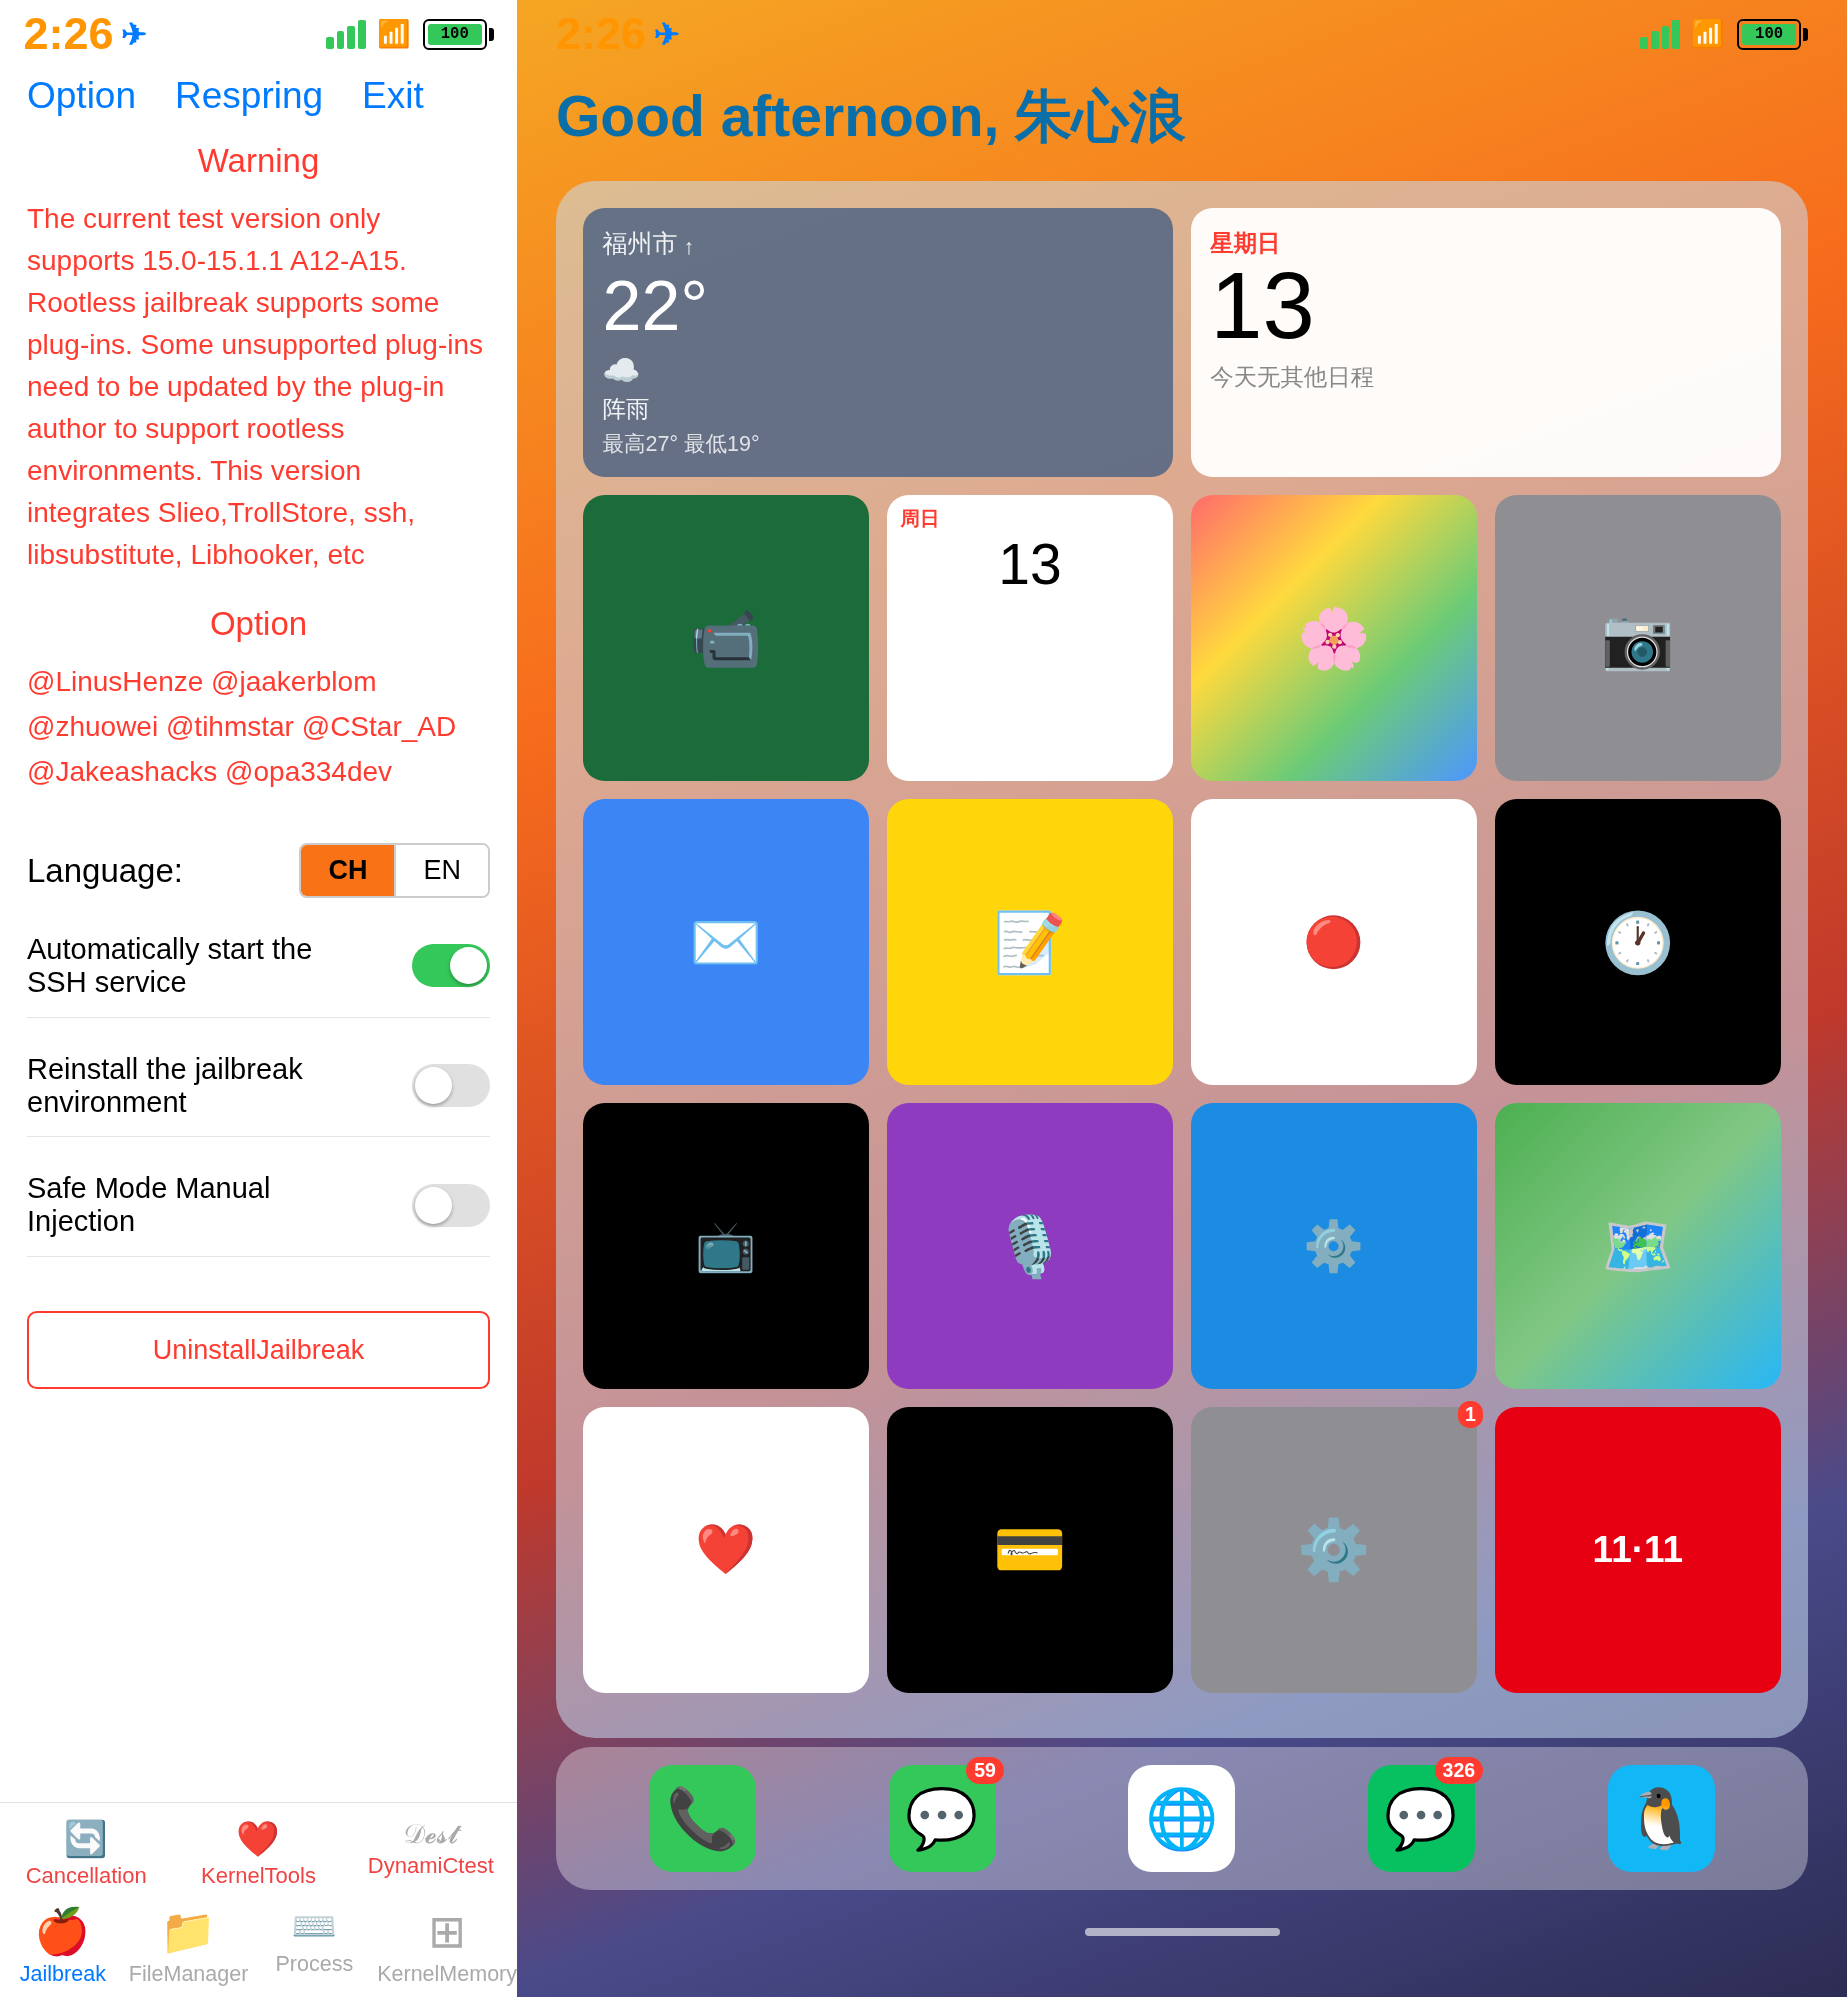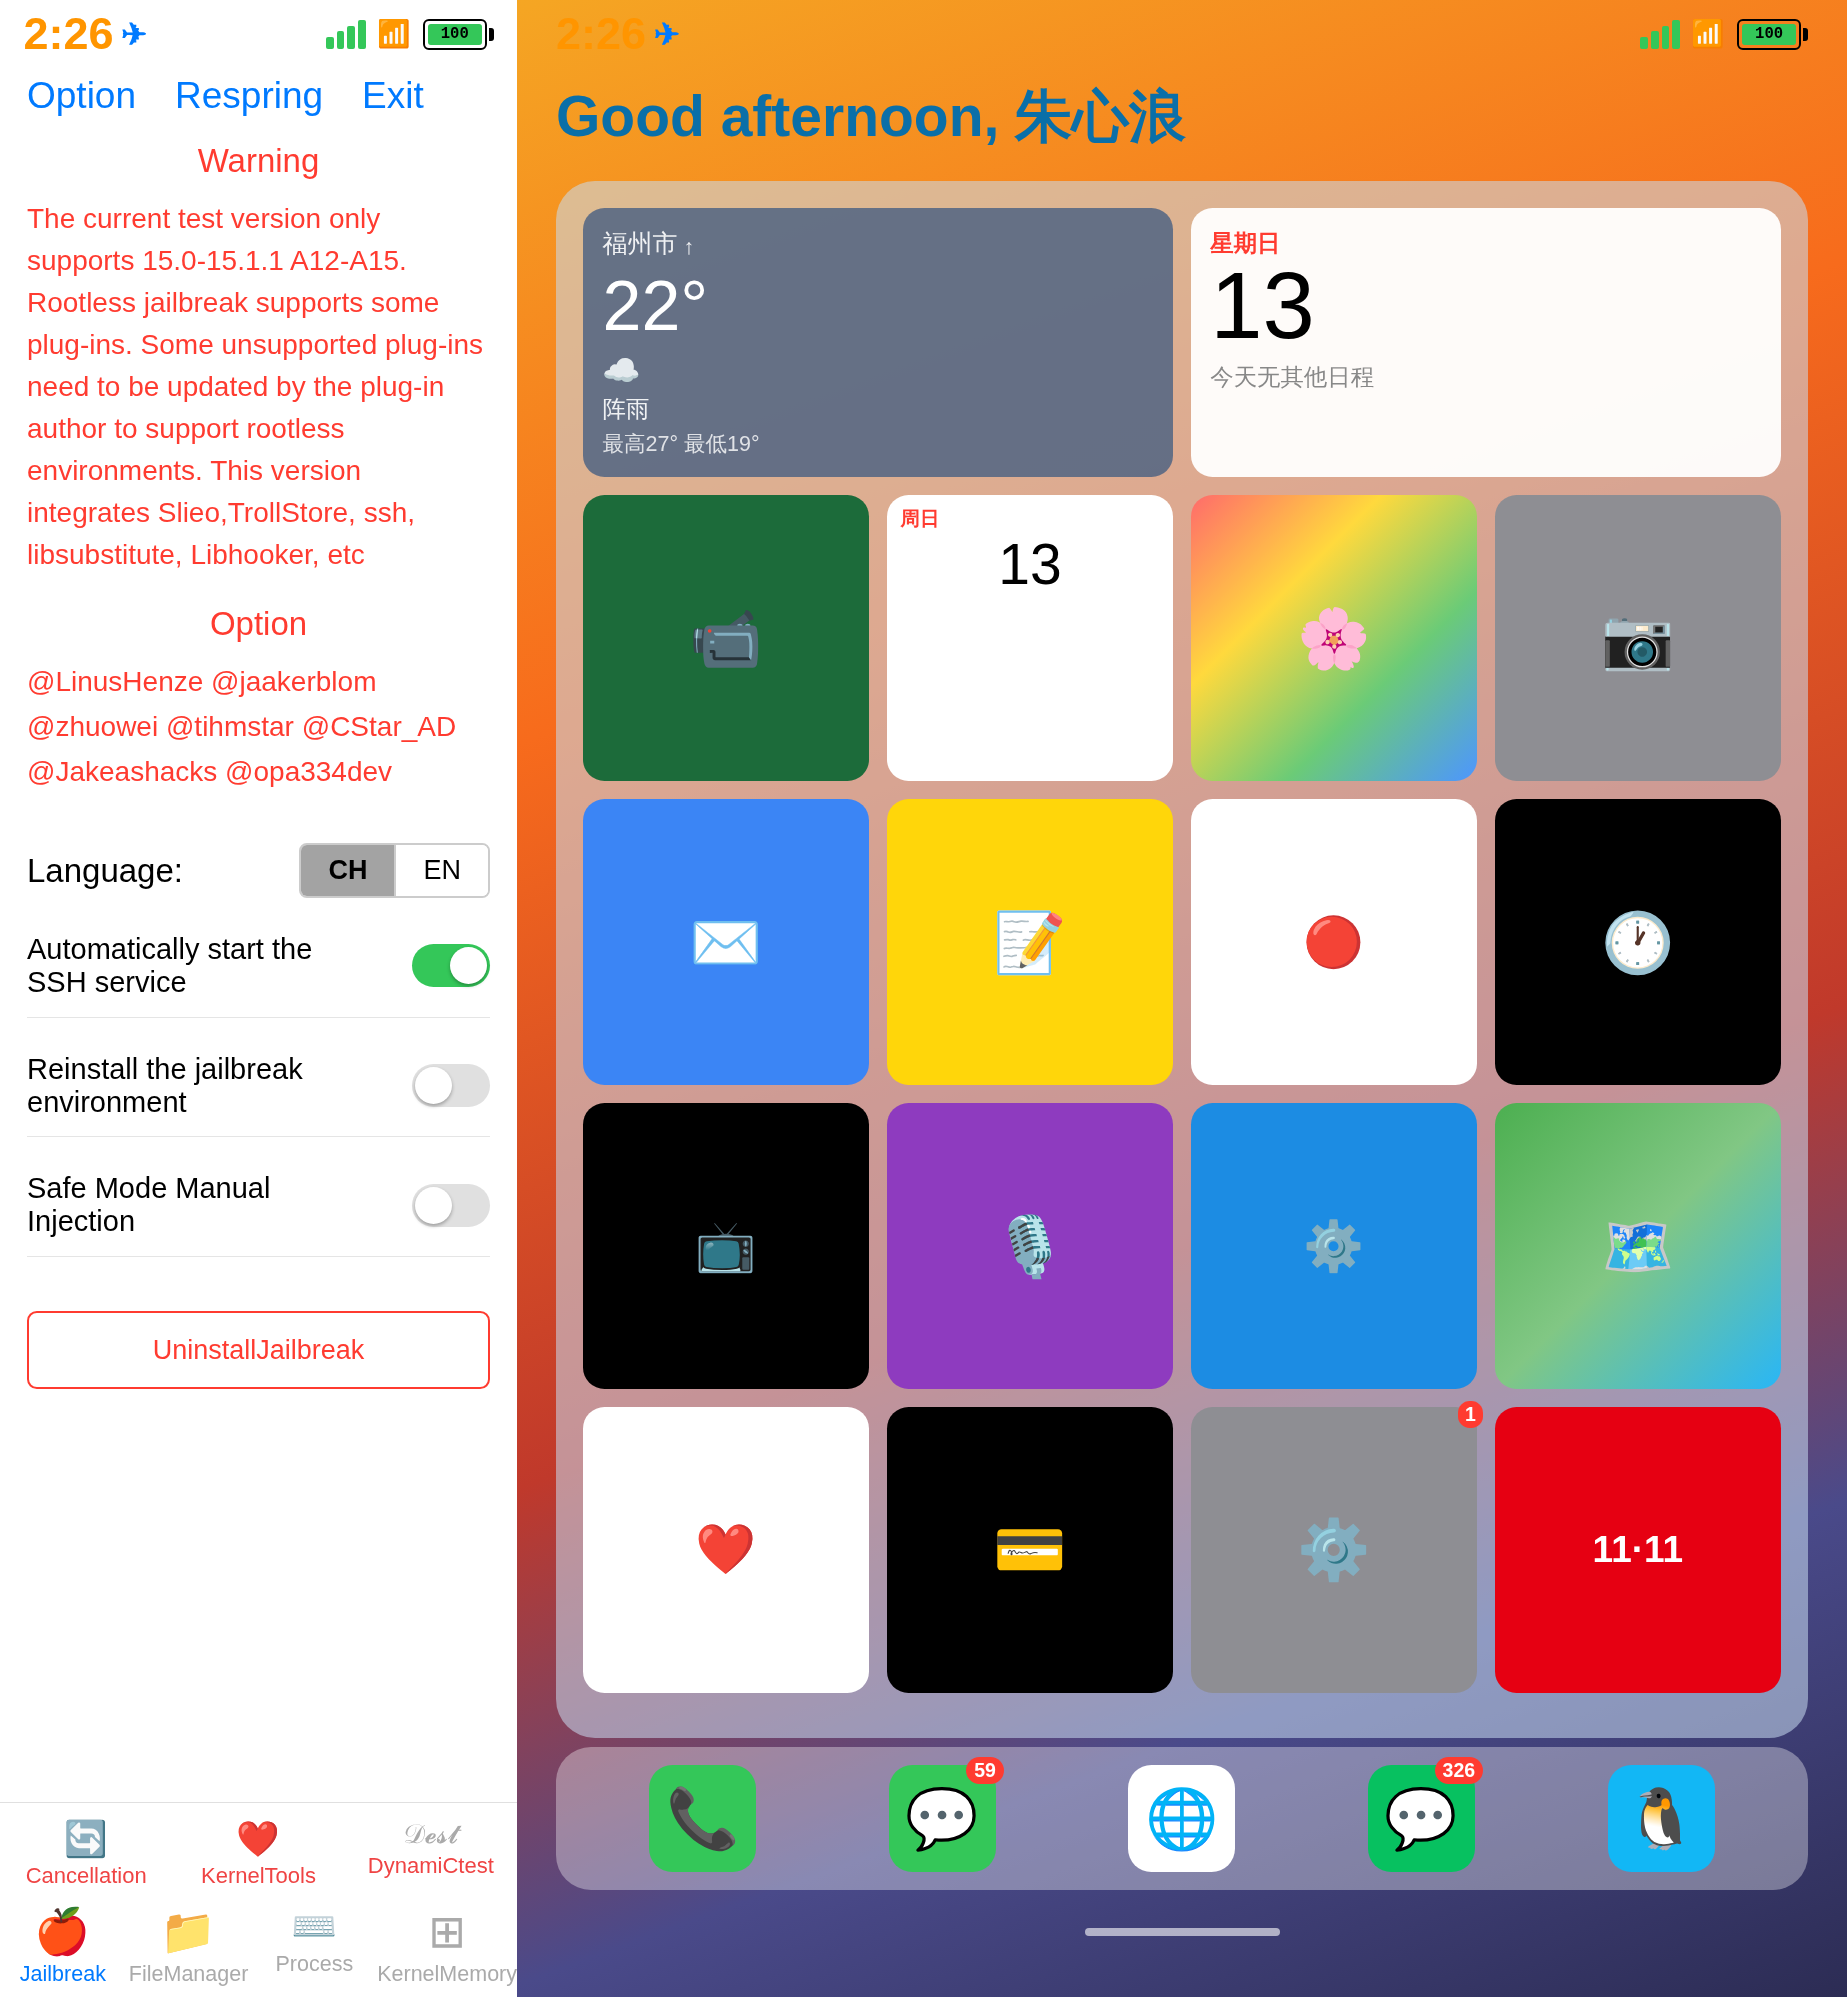--- a/index.html
+++ b/index.html
@@ -151,21 +151,21 @@
     }
     .lang-btn {
       padding: 9.8px 27px;
       font-size: 27px;
       background: #fff;
       cursor: pointer;
       border: none;
       color: #000;
     }
     .lang-btn.active {
-      background: #a3a3a3;
+      background: #f97316;
       font-weight: 600;
     }
     .lang-divider {
       width: 2px;
       background: #ccc;
     }
 
     .toggle-row {
       display: flex;
       align-items: center;

